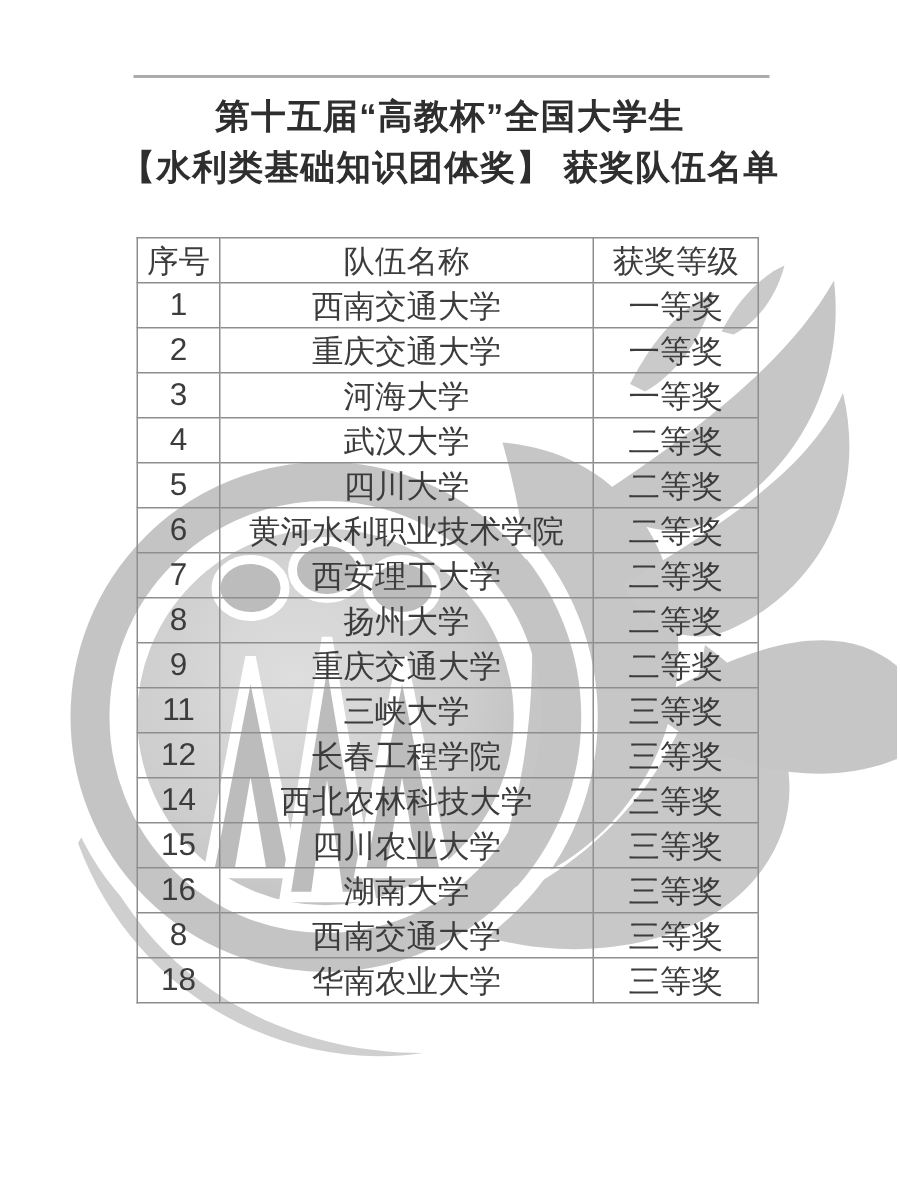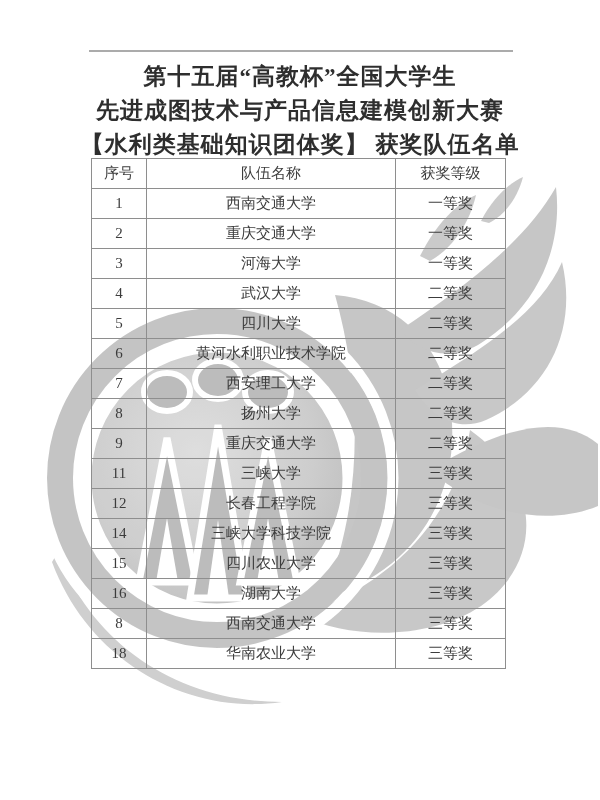--- a/index.html
+++ b/index.html
@@ -1,21 +1,21 @@
 <!DOCTYPE html>
 <html><head>
 <meta charset="utf-8">
 <style>
   html,body{margin:0;padding:0;background:#ffffff;}
   .page{
     position:relative;
     width:600px;height:800px;
     background:#ffffff;
     overflow:hidden;
-    font-family:Liberation Serif, serif;
+    font-family:Liberation Sans, sans-serif;
     color:#3c3c3c;
   }
   .top-rule{
     position:absolute;
     left:89px;top:50px;
     width:424px;height:2px;
     background:#ababab;
   }
   .title-block{
     position:absolute;
@@ -45,21 +45,21 @@
     border-collapse:collapse;
     table-layout:fixed;
     z-index:2;
     background:transparent;
   }
   table.award-table td,table.award-table th{
     border:1px solid #8e8e8e;
     text-align:center;
     vertical-align:middle;
     font-weight:normal;
-    font-size:15px;
+    font-size:21px;
     color:#3c3c3c;
     padding:0;
     height:29px;
     background:transparent;
     overflow:hidden;
     white-space:nowrap;
   }
   table.award-table{border:1px solid #6f6f6f;}
   table.award-table tr{height:29px;}
   td.no-cell{font-size:14px;color:#444444;}
@@ -69,21 +69,20 @@
 </style>
 </head>
 <body>
 
 <div class="page">
 
   <div class="top-rule"></div>
 
   <div class="title-block">
     <div class="title-line">第十五届“高教杯”全国大学生</div>
-    <div class="title-line">先进成图技术与产品信息建模创新大赛</div>
     <div class="title-line">【水利类基础知识团体奖】 获奖队伍名单</div>
   </div>
 
   <svg class="watermark" viewBox="0 0 600 800" xmlns="http://www.w3.org/2000/svg">
     <defs>
       <radialGradient id="wg" cx="42%" cy="40%" r="75%">
         <stop offset="0%" stop-color="#dcdcdc"></stop>
         <stop offset="60%" stop-color="#c9c9c9"></stop>
         <stop offset="100%" stop-color="#b4b4b4"></stop>
       </radialGradient>
@@ -187,21 +186,21 @@
           <td>三峡大学</td>
           <td>三等奖</td>
         </tr>
       <tr>
           <td class="no-cell">12</td>
           <td>长春工程学院</td>
           <td>三等奖</td>
         </tr>
       <tr>
           <td class="no-cell">14</td>
-          <td>三峡大学科技学院</td>
+          <td>西北农林科技大学</td>
           <td>三等奖</td>
         </tr>
       <tr>
           <td class="no-cell">15</td>
           <td>四川农业大学</td>
           <td>三等奖</td>
         </tr>
       <tr>
           <td class="no-cell">16</td>
           <td>湖南大学</td>

